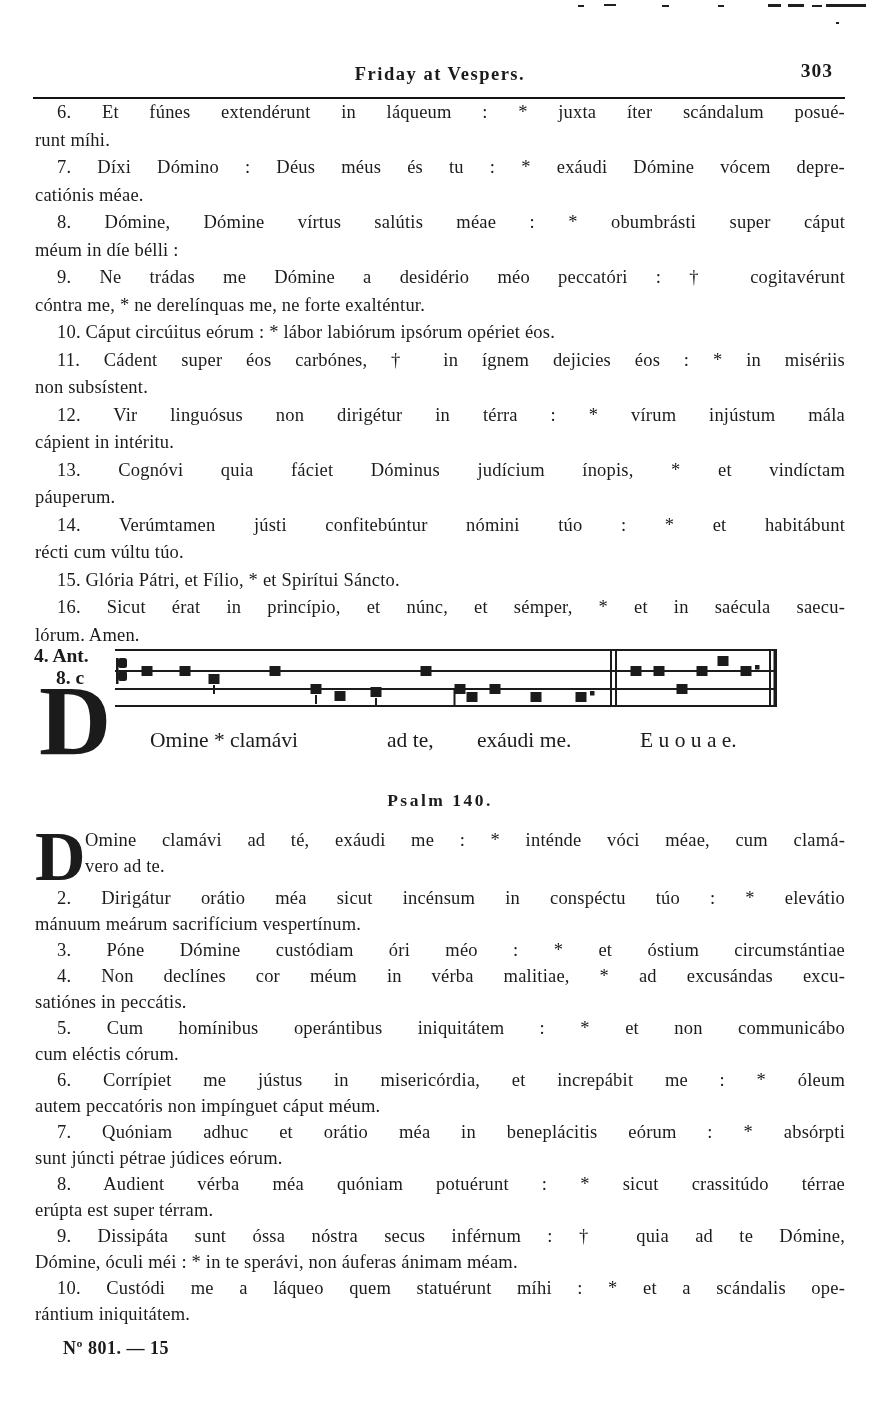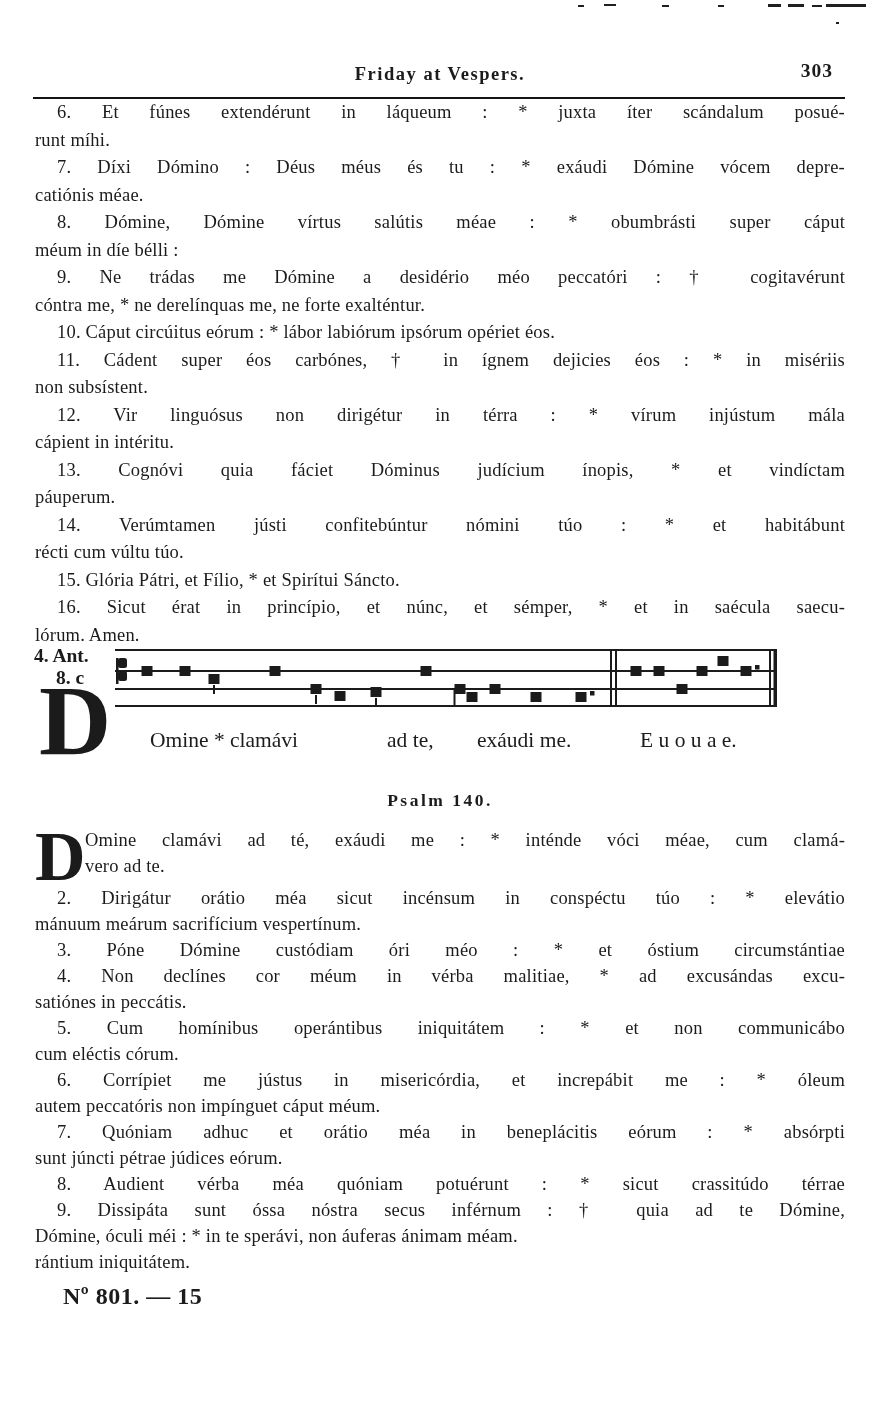--- a/index.html
+++ b/index.html
@@ -60,21 +60,21 @@
 
   
   .firstverse { overflow:hidden; }
   .firstverse .dropcap {
     float:left; font-size:70px; line-height:0.78; font-weight:bold;
     width:46px; margin:3px 4px 0 0;
   }
 
   .footer {
     margin:8px 30px 12px 63px;
-    font-weight:bold; font-size:24px; line-height:26px; letter-spacing:0.5px;
+    font-weight:bold; font-size:18px; line-height:26px; letter-spacing:0.5px;
   }
 </style>
 </head>
 <body>
 
 <div class="page">
 
   <div class="artifact" style="left:578px;top:5px;width:6px;"></div>
   <div class="artifact" style="left:604px;top:4px;width:12px;"></div>
   <div class="artifact" style="left:662px;top:5px;width:7px;"></div>
@@ -212,25 +212,27 @@
     <div class="verse">
       <span class="vline indent full">6. Corrípiet me jústus in misericórdia, et increpábit me : * óleum</span>
       <span class="vline">autem peccatóris non impínguet cáput méum.</span>
     </div>
     <div class="verse">
       <span class="vline indent full">7. Quóniam adhuc et orátio méa in beneplácitis eórum : * absórpti</span>
       <span class="vline">sunt júncti pétrae júdices eórum.</span>
     </div>
     <div class="verse">
       <span class="vline indent full">8. Audient vérba méa quóniam potuérunt : * sicut crassitúdo térrae</span>
+      <span class="vline">erúpta est super térram.</span>
     </div>
     <div class="verse">
       <span class="vline indent full">9. Dissipáta sunt óssa nóstra secus inférnum : † quia ad te Dómine,</span>
       <span class="vline">Dómine, óculi méi : * in te sperávi, non áuferas ánimam méam.</span>
     </div>
     <div class="verse">
+      <span class="vline indent full">10. Custódi me a láqueo quem statuérunt míhi : * et a scándalis ope-</span>
       <span class="vline">rántium iniquitátem.</span>
     </div>
   </div>
 
   <div class="footer">Nº 801. — 15</div>
 
 </div>
 
 </body></html>

